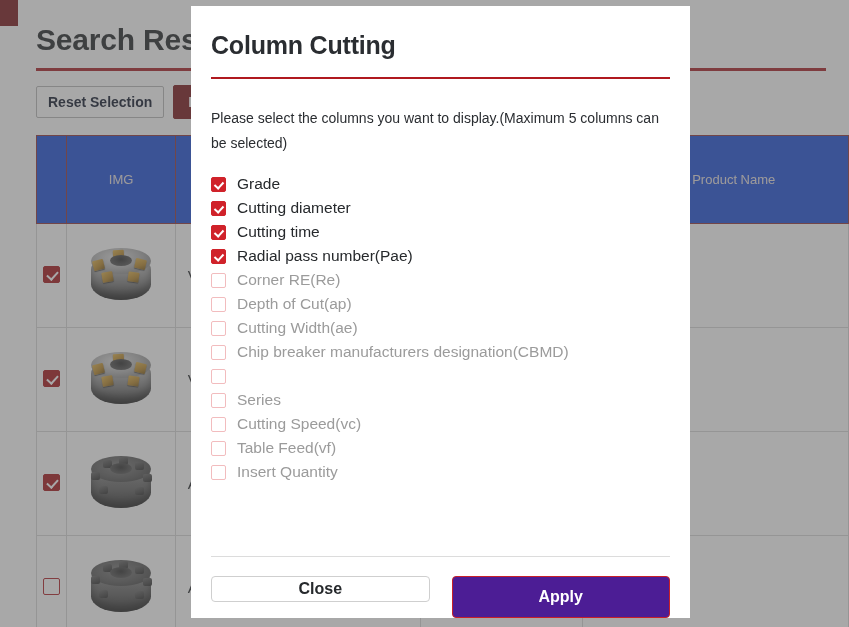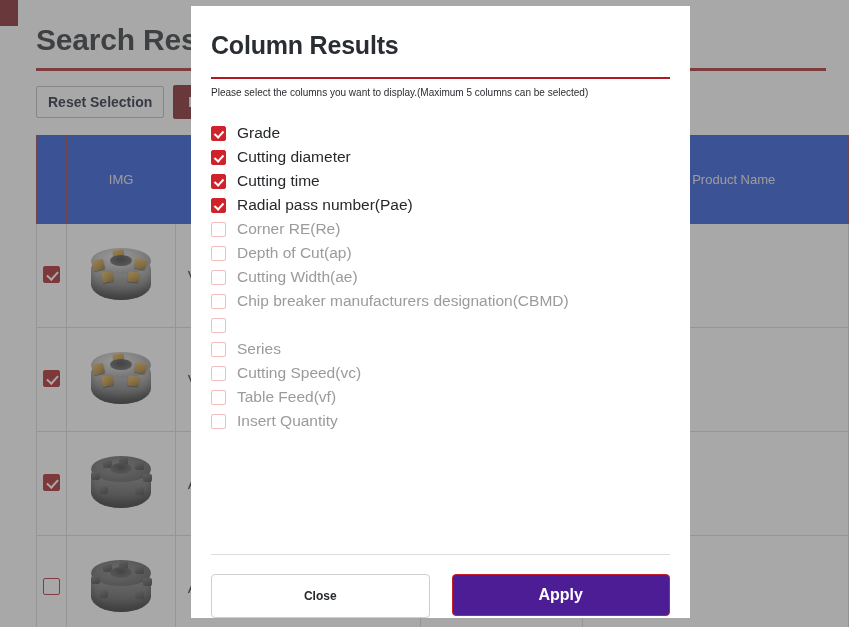--- a/index.html
+++ b/index.html
@@ -202,24 +202,24 @@
     color: #2a2d31;
     letter-spacing: -0.2px;
     margin-top: 25px;
   }
   .modal-rule {
     height: 2px;
     background: #b0191f;
     margin-top: 17px;
   }
   .modal-desc {
-    font-size: 10px;
+    font-size: 14px;
     color: #2a2d31;
     line-height: 25px;
-    margin-top: 1px;
+    margin-top: 27px;
   }
   .options {
     margin-top: 16px;
     flex: 1 1 auto;
     overflow: hidden;
   }
   .opt-row {
     display: flex;
     align-items: center;
     height: 24px;
@@ -261,26 +261,26 @@
     background: #dcdcdc;
     margin-top: 6px;
   }
   .modal-footer {
     display: flex;
     gap: 22px;
     padding: 19px 0 0 0;
   }
   .btn-close {
     flex: 1 1 0;
-    height: 44px;
+    height: 26px;
     background: #ffffff;
     border: 1px solid #cfcfcf;
     border-radius: 4px;
     font-family: "Liberation Sans", sans-serif;
-    font-size: 12px;
+    font-size: 16px;
     font-weight: bold;
     color: #26292c;
     cursor: pointer;
   }
   .btn-apply {
     flex: 1 1 0;
     height: 42px;
     background: #4c1d95;
     border: 1px solid #c8202a;
     border-radius: 4px;
@@ -409,21 +409,21 @@
         </tr>
 
       </tbody>
     </table>
   </div>
 
   <div class="overlay"></div>
 
   <div class="modal">
 
-    <div class="modal-title">Column Results</div>
+    <div class="modal-title">Column Cutting</div>
     <div class="modal-rule"></div>
     <div class="modal-desc">Please select the columns you want to display.(Maximum 5 columns can be selected)</div>
 
     <div class="options">
 
       <div class="opt-row">
         <span class="cb checked"></span>
         <span class="opt-label">Grade</span>
       </div>
       <div class="opt-row">

